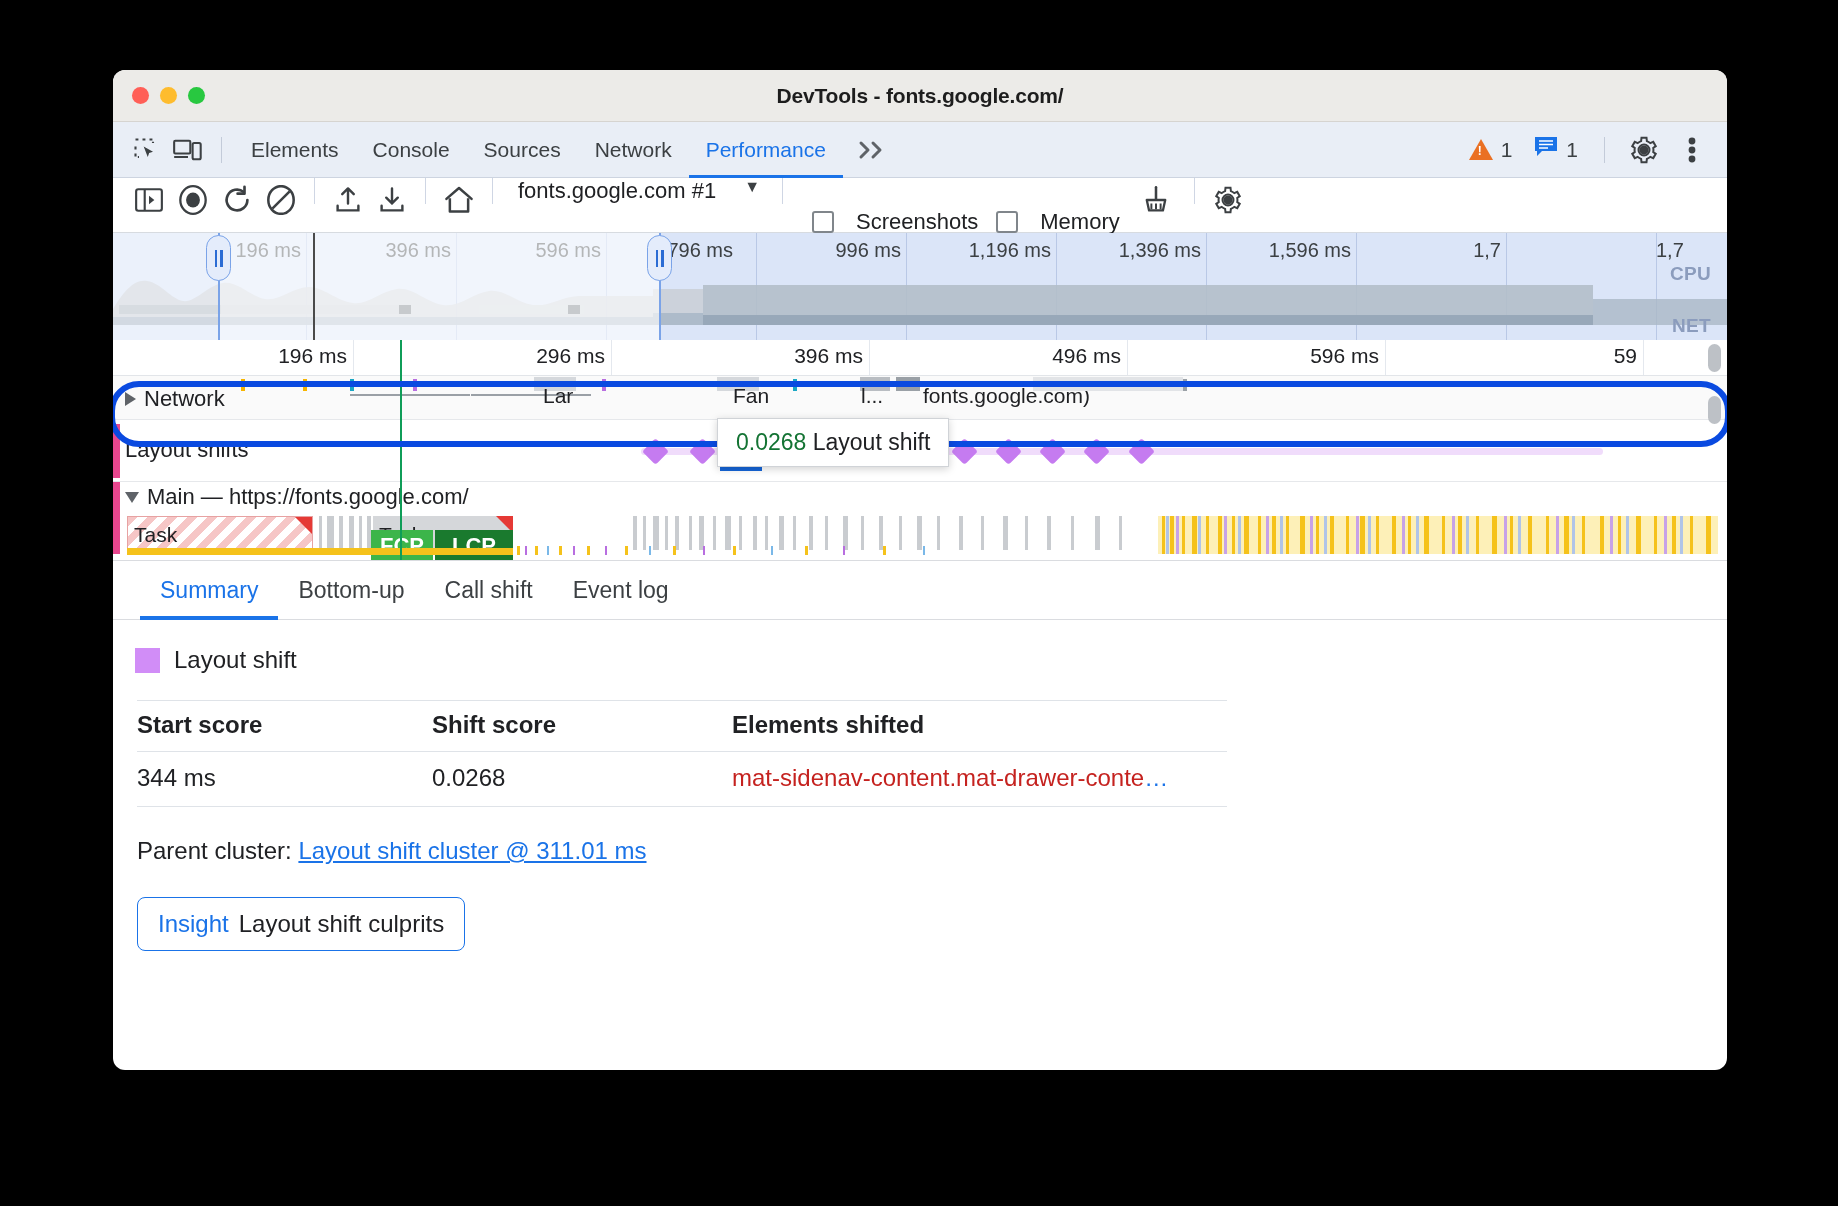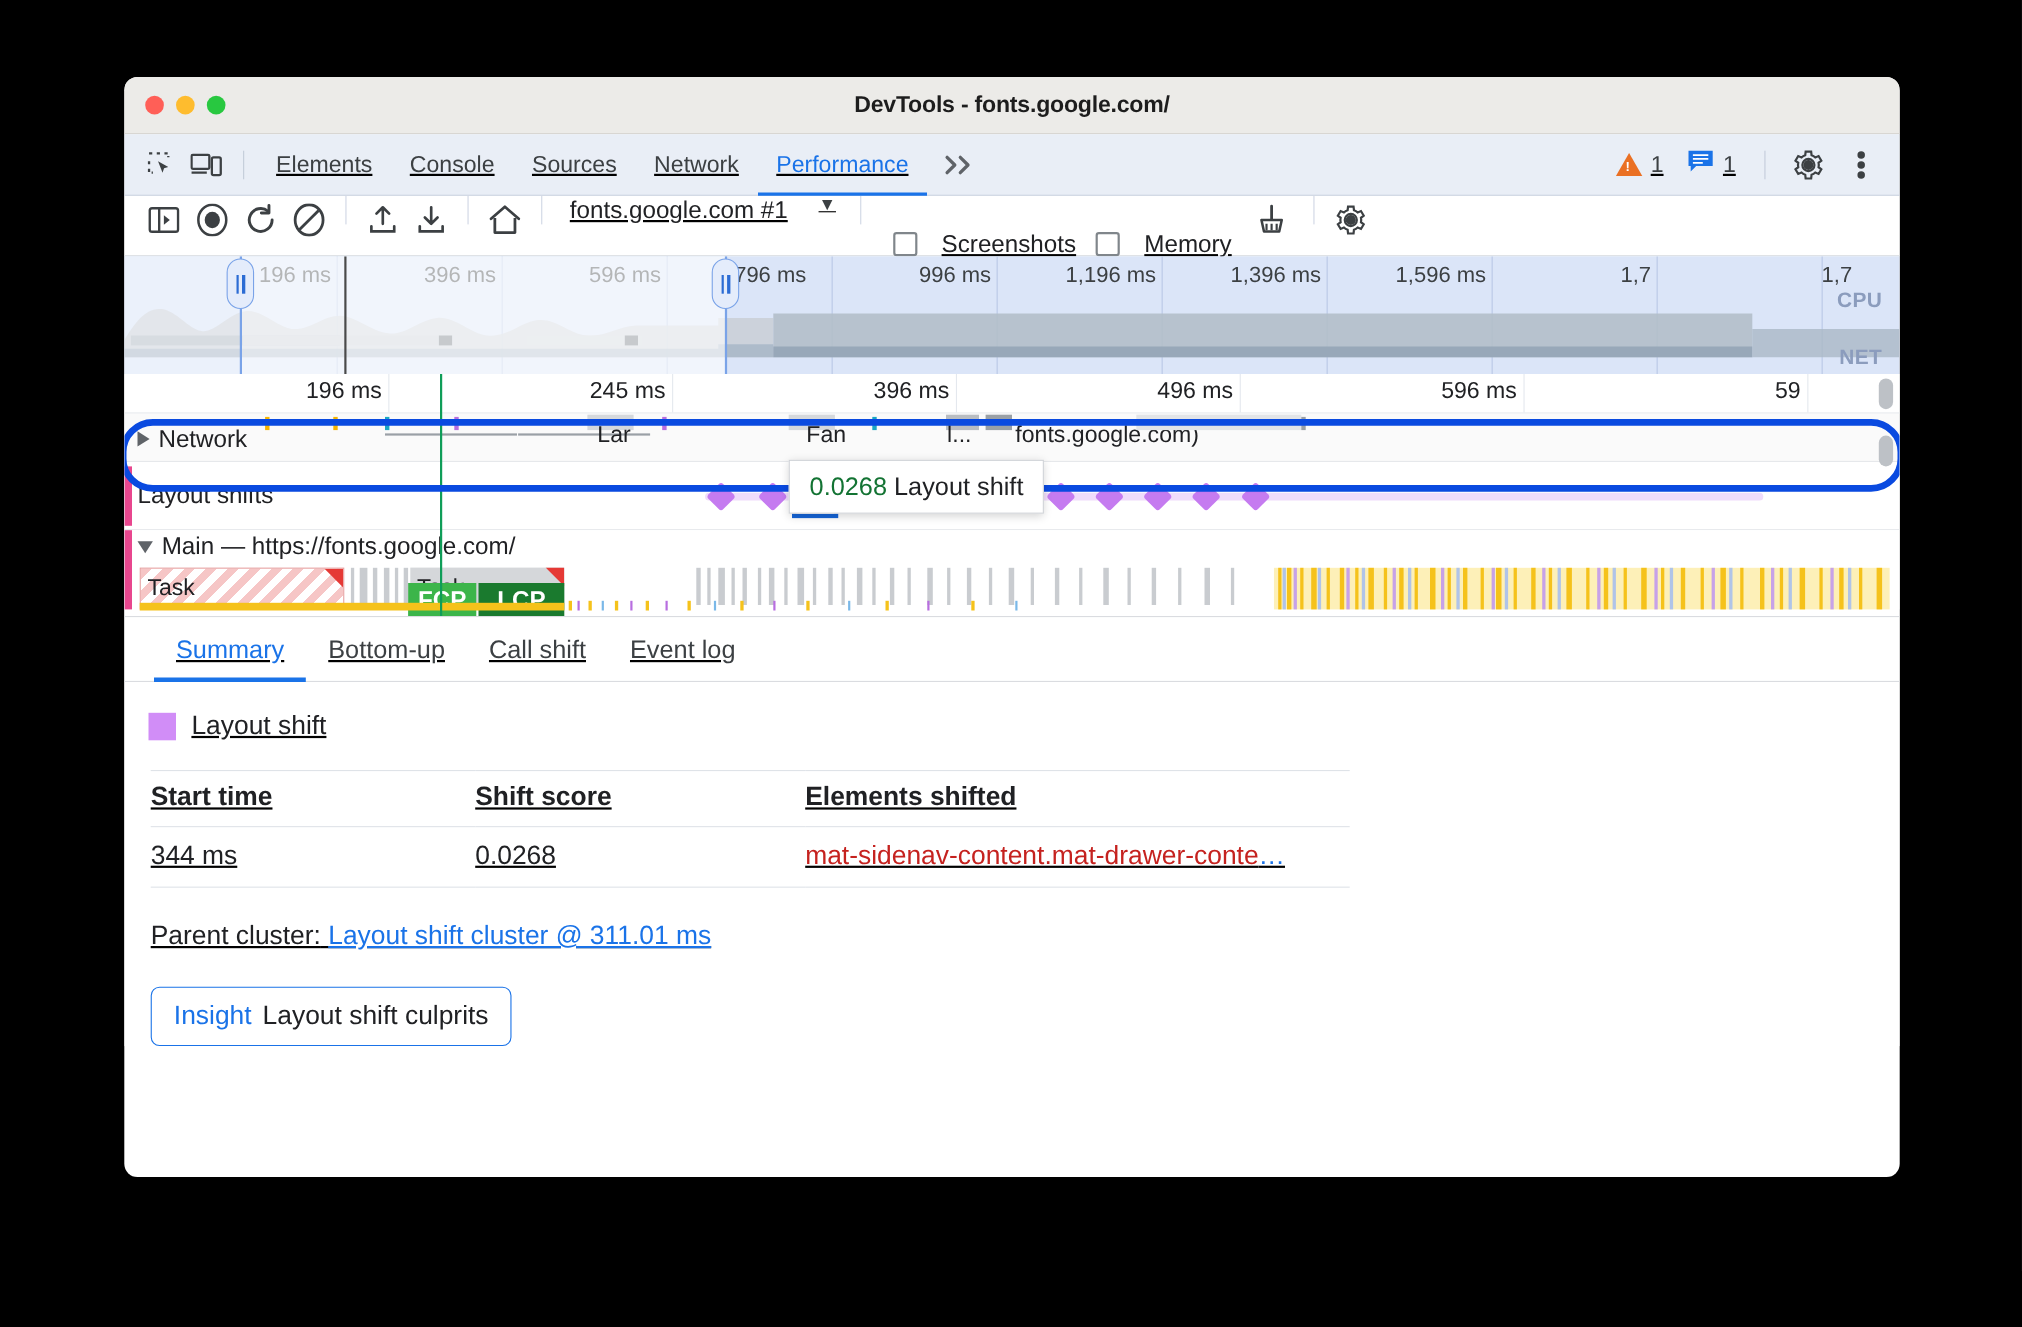--- a/index.html
+++ b/index.html
@@ -13,21 +13,20 @@
 
   
   #window {
     position: absolute;
     left: 113px; top: 70px;
     width: 1614px; height: 1000px;
     background: #ffffff;
     border-radius: 12px;
     overflow: hidden;
     box-shadow: 0 4px 24px rgba(0,0,0,.35);
-    text-decoration: underline;
   }
 
   
   #titlebar {
     position: relative;
     height: 52px;
     background: #ecebe8;
     border-bottom: 1px solid #d6d4d0;
     display: flex; align-items: center;
   }
@@ -485,21 +484,21 @@
   <div id="tracks">
 
     <div class="trk-ruler">
       <div class="trk-tick" style="left:240px"></div>
       <div class="trk-tick" style="left:498px"></div>
       <div class="trk-tick" style="left:756px"></div>
       <div class="trk-tick" style="left:1014px"></div>
       <div class="trk-tick" style="left:1272px"></div>
       <div class="trk-tick" style="left:1530px"></div>
       <div class="trk-label" style="left:240px">196 ms</div>
-      <div class="trk-label" style="left:498px">245 ms</div>
+      <div class="trk-label" style="left:498px">296 ms</div>
       <div class="trk-label" style="left:756px">396 ms</div>
       <div class="trk-label" style="left:1014px">496 ms</div>
       <div class="trk-label" style="left:1272px">596 ms</div>
       <div class="trk-label" style="left:1530px">59</div>
     </div>
 
     <div style="position:absolute;left:287px;top:0;width:2px;height:220px;background:#0f9d58;z-index:20"></div>
 
     <div class="trk-row" style="height:44px">
       <div style="position:absolute;left:0;top:0;height:44px;width:1614px;background:#fafafa;border-bottom:1px solid #e6e8eb;"></div>
@@ -727,21 +726,21 @@
 
   <div id="summary">
     <div class="sum-legend">
       <span class="legend-swatch"></span>
       <span class="legend-text">Layout shift</span>
     </div>
 
     <table class="sumtab">
       <thead>
         <tr>
-          <th class="col-a">Start time</th>
+          <th class="col-a">Start score</th>
           <th class="col-b">Shift score</th>
           <th>Elements shifted</th>
         </tr>
       </thead>
       <tbody>
         <tr>
           <td>344 ms</td>
           <td>0.0268</td>
           <td>
             <span class="elem-link">mat-sidenav-content.mat-drawer-conte</span><span class="ell" style="color:#1a73e8">…</span>

